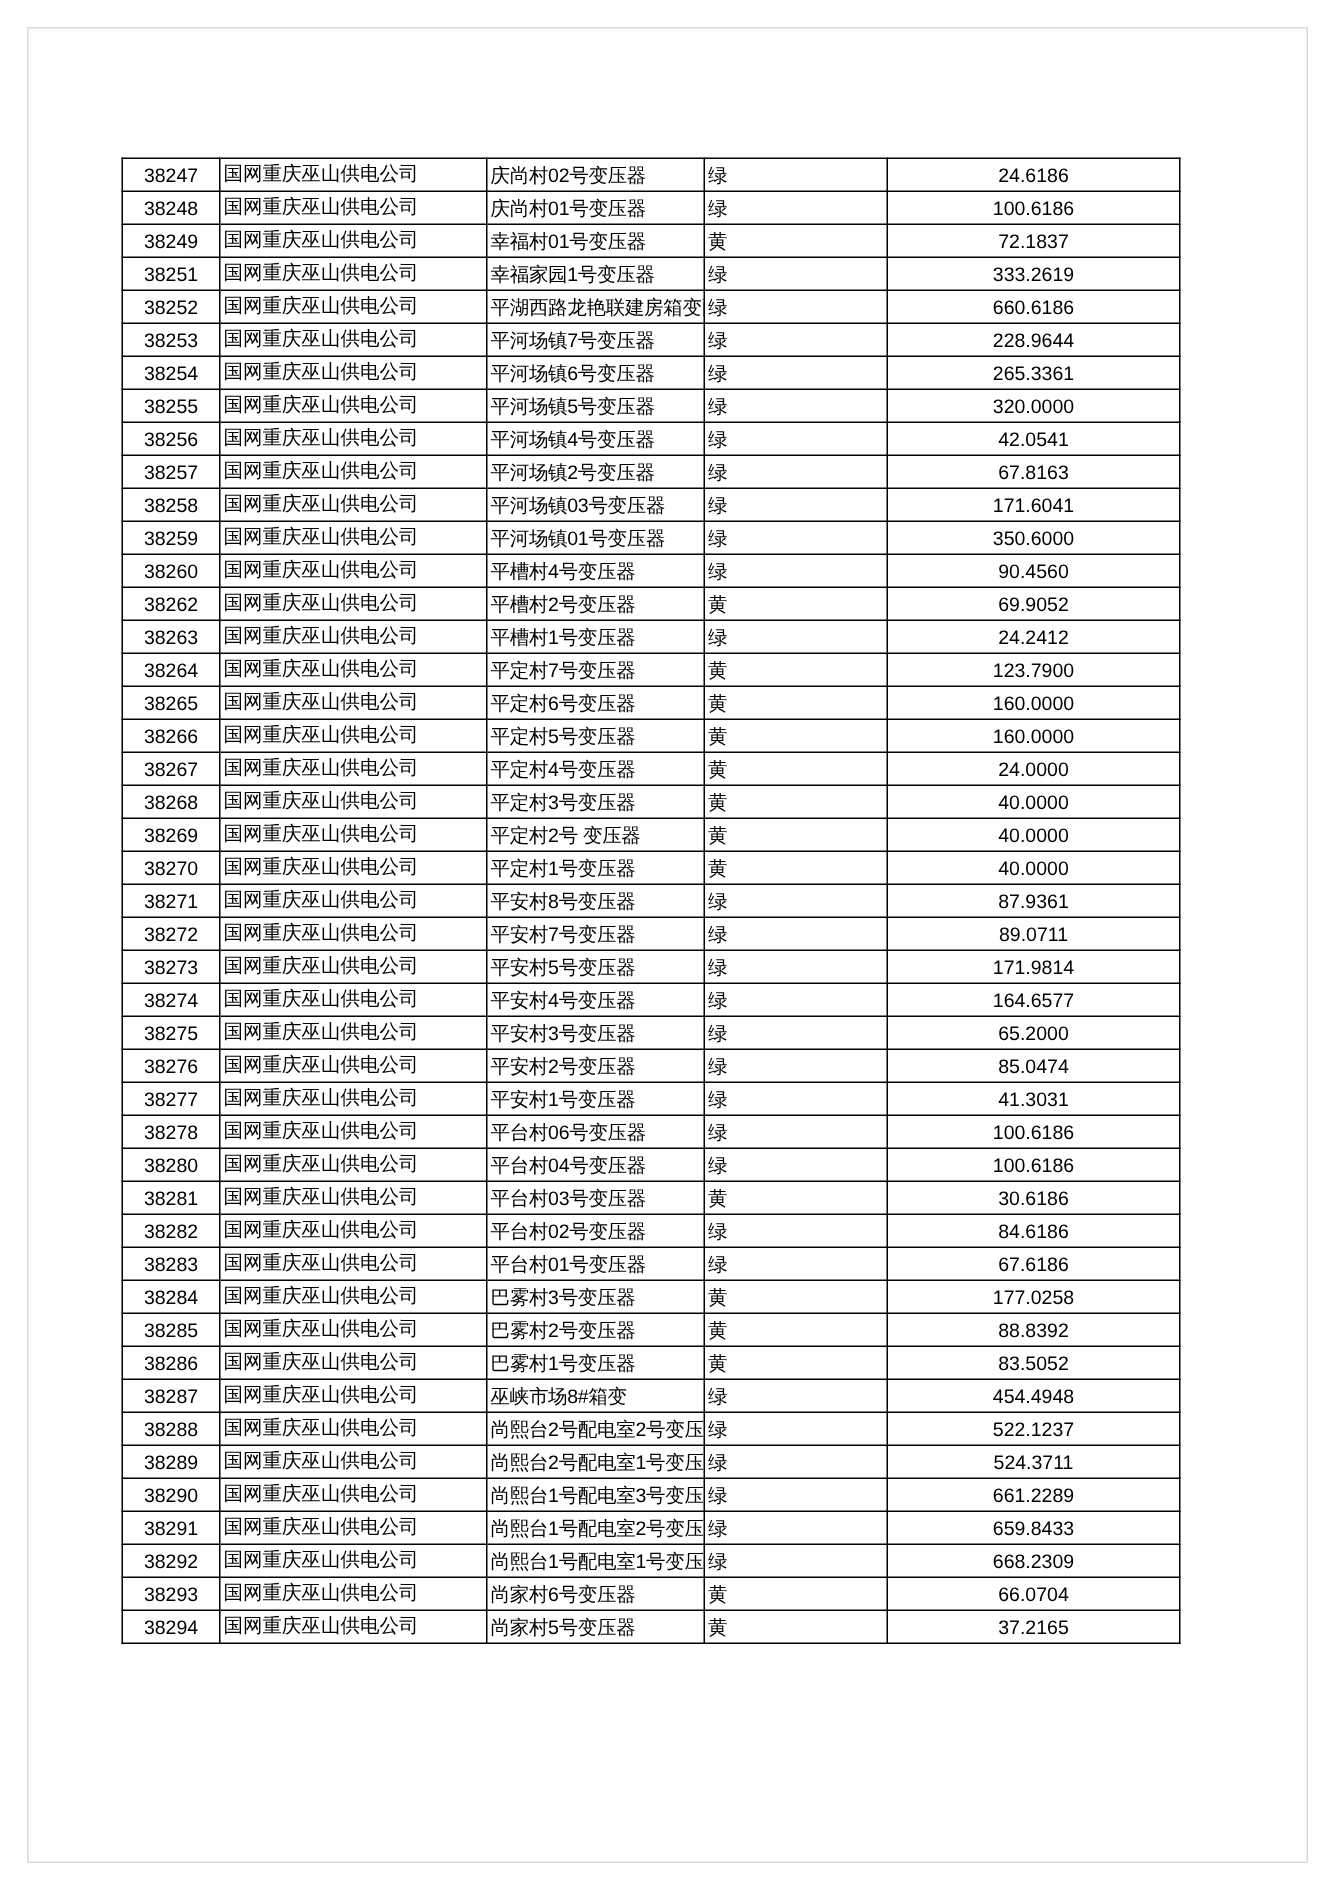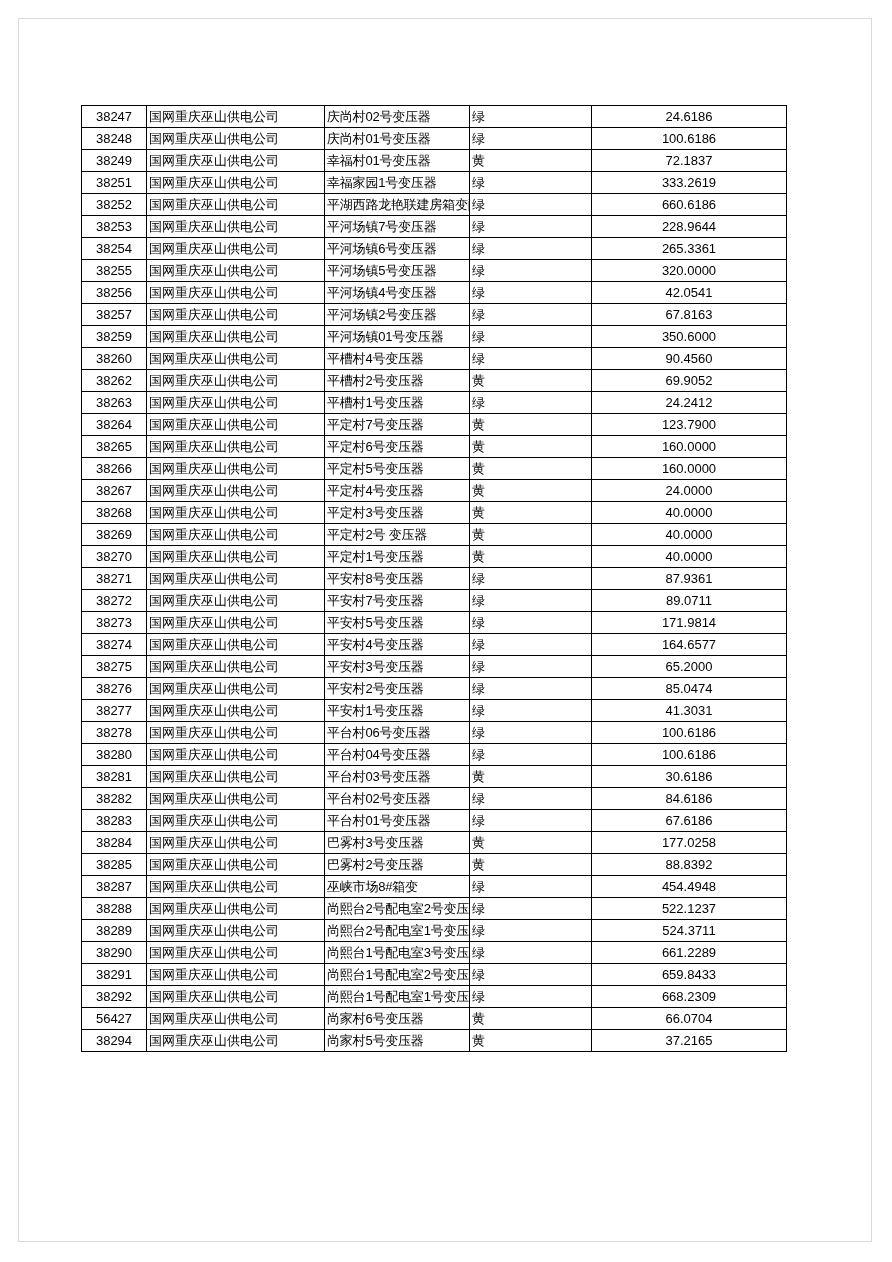--- a/index.html
+++ b/index.html
@@ -54,21 +54,21 @@
     white-space: nowrap;
     vertical-align: middle;
   }
   col.c-id      { width: 65px; }
   col.c-company { width: 178px; }
   col.c-device  { width: 145px; }
   col.c-color   { width: 122px; }
   col.c-value   { width: 195px; }
 
   td.id      { text-align: center; }
-  td.company { text-align: left; padding-left: 4px; }
+  td.company { text-align: left; padding-left: 4px; font-family: Liberation Mono, monospace; }
   td.device  { text-align: left; padding-left: 3px; letter-spacing: -0.2px; }
   td.color   { text-align: left; padding-left: 4px; }
   td.value   { text-align: center; }
 </style>
 </head>
 <body>
 
 <div class="page">
   <div class="sheet-border"></div>
   <div class="table-wrap">
@@ -145,20 +145,27 @@
             <td class="value">42.0541</td>
           </tr>
           <tr>
             <td class="id">38257</td>
             <td class="company">国网重庆巫山供电公司</td>
             <td class="device">平河场镇2号变压器</td>
             <td class="color">绿</td>
             <td class="value">67.8163</td>
           </tr>
           <tr>
+            <td class="id">38258</td>
+            <td class="company">国网重庆巫山供电公司</td>
+            <td class="device">平河场镇03号变压器</td>
+            <td class="color">绿</td>
+            <td class="value">171.6041</td>
+          </tr>
+          <tr>
             <td class="id">38259</td>
             <td class="company">国网重庆巫山供电公司</td>
             <td class="device">平河场镇01号变压器</td>
             <td class="color">绿</td>
             <td class="value">350.6000</td>
           </tr>
           <tr>
             <td class="id">38260</td>
             <td class="company">国网重庆巫山供电公司</td>
             <td class="device">平槽村4号变压器</td>
@@ -320,20 +327,27 @@
             <td class="value">177.0258</td>
           </tr>
           <tr>
             <td class="id">38285</td>
             <td class="company">国网重庆巫山供电公司</td>
             <td class="device">巴雾村2号变压器</td>
             <td class="color">黄</td>
             <td class="value">88.8392</td>
           </tr>
           <tr>
+            <td class="id">38286</td>
+            <td class="company">国网重庆巫山供电公司</td>
+            <td class="device">巴雾村1号变压器</td>
+            <td class="color">黄</td>
+            <td class="value">83.5052</td>
+          </tr>
+          <tr>
             <td class="id">38287</td>
             <td class="company">国网重庆巫山供电公司</td>
             <td class="device">巫峡市场8#箱变</td>
             <td class="color">绿</td>
             <td class="value">454.4948</td>
           </tr>
           <tr>
             <td class="id">38288</td>
             <td class="company">国网重庆巫山供电公司</td>
             <td class="device">尚熙台2号配电室2号变压器</td>
@@ -362,21 +376,21 @@
             <td class="value">659.8433</td>
           </tr>
           <tr>
             <td class="id">38292</td>
             <td class="company">国网重庆巫山供电公司</td>
             <td class="device">尚熙台1号配电室1号变压器</td>
             <td class="color">绿</td>
             <td class="value">668.2309</td>
           </tr>
           <tr>
-            <td class="id">56427</td>
+            <td class="id">38293</td>
             <td class="company">国网重庆巫山供电公司</td>
             <td class="device">尚家村6号变压器</td>
             <td class="color">黄</td>
             <td class="value">66.0704</td>
           </tr>
           <tr>
             <td class="id">38294</td>
             <td class="company">国网重庆巫山供电公司</td>
             <td class="device">尚家村5号变压器</td>
             <td class="color">黄</td>

